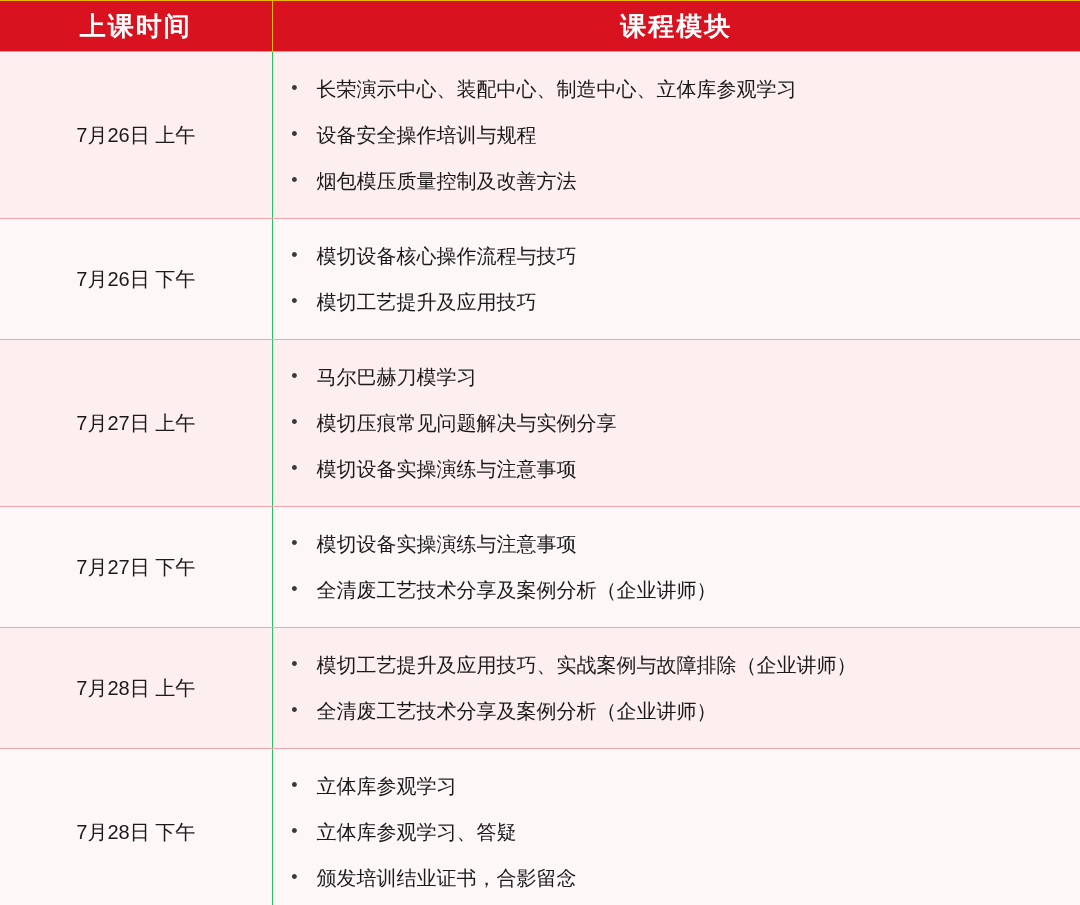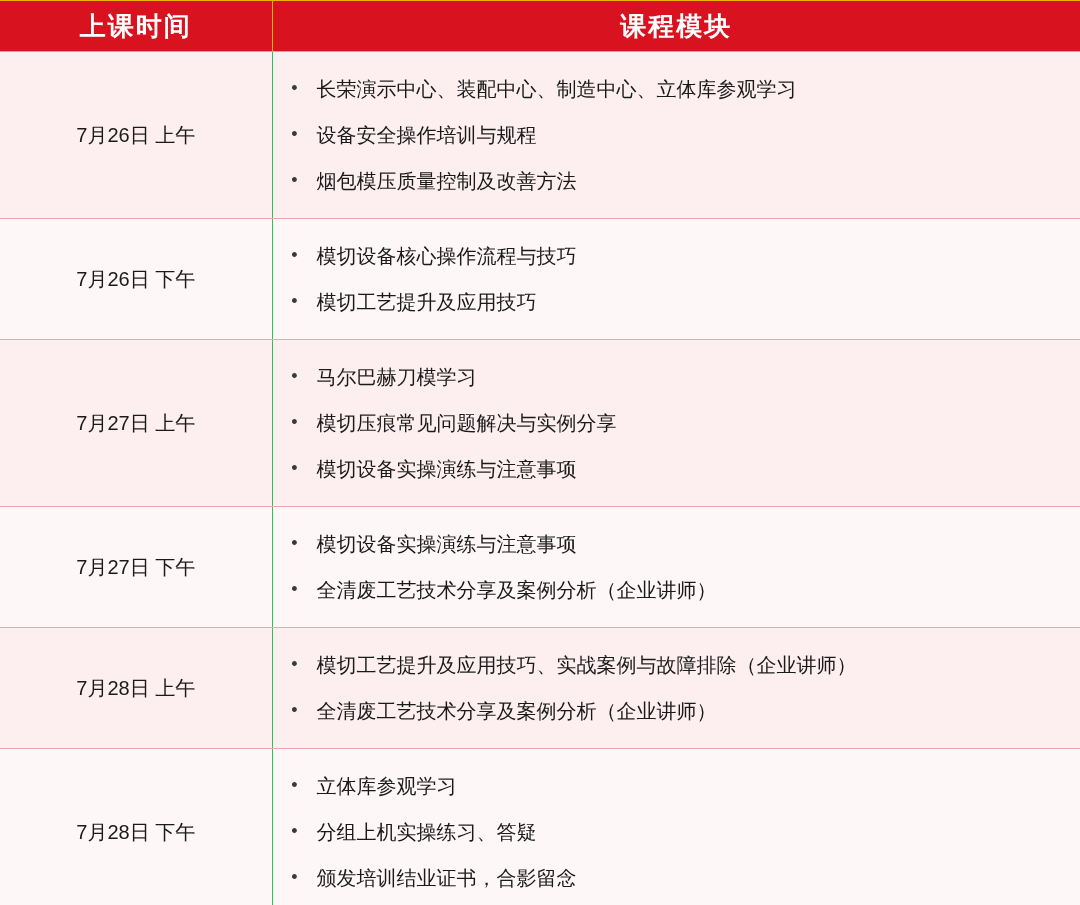--- a/index.html
+++ b/index.html
@@ -180,21 +180,21 @@
     <tr class="row-even row-last">
       <td class="time-cell">7月28日 下午</td>
       <td class="modules-cell">
         <ul class="module-list">
           <li class="module-item">
             <span class="bullet">•</span>
             <span class="module-text">立体库参观学习</span>
           </li>
           <li class="module-item">
             <span class="bullet">•</span>
-            <span class="module-text">分组上机实操练习、答疑</span>
+            <span class="module-text">立体库参观学习、答疑</span>
           </li>
           <li class="module-item">
             <span class="bullet">•</span>
             <span class="module-text">颁发培训结业证书，合影留念</span>
           </li>
         </ul>
       </td>
     </tr>
   </tbody>
 </table>

